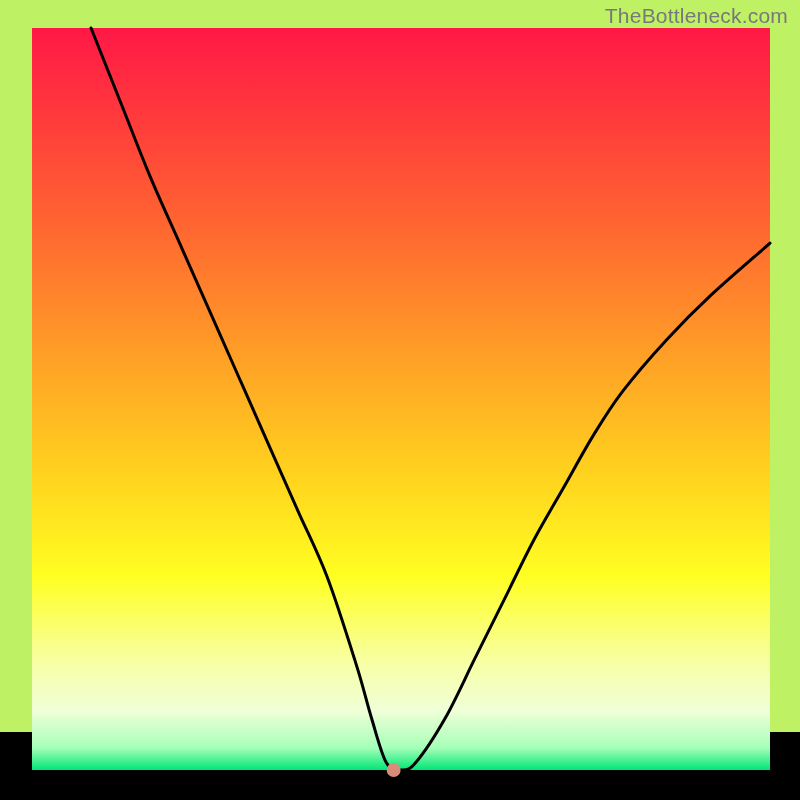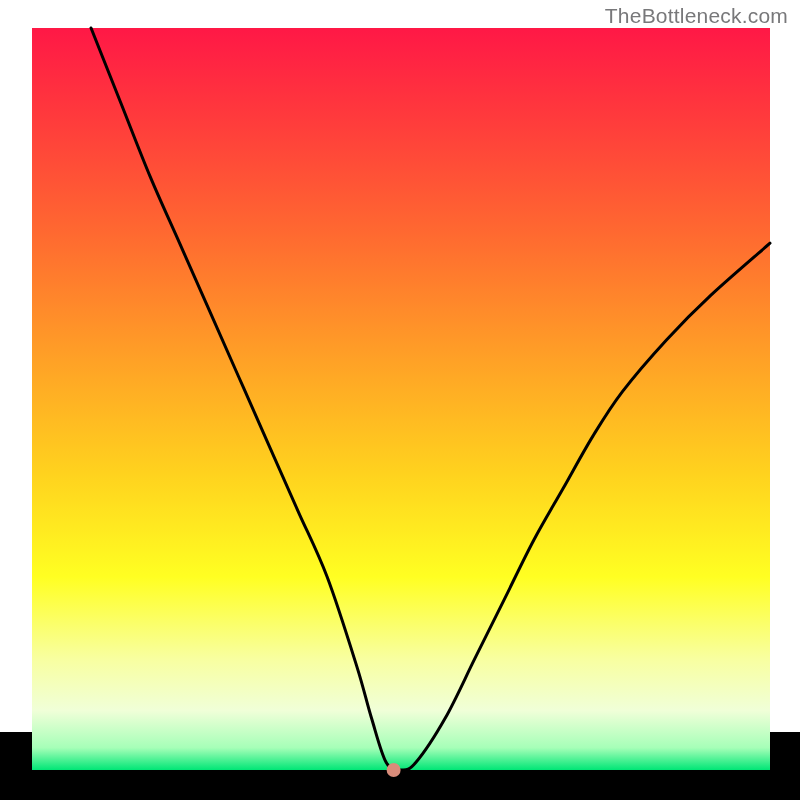--- a/index.html
+++ b/index.html
@@ -7,21 +7,21 @@
     padding: 0;
     width: 800px;
     height: 800px;
     background: #000;
     overflow: hidden;
   }
   .frame {
     position: relative;
     width: 800px;
     height: 732px;
-    background: #ffffff;
+    background: #bef264;
   }
   .watermark {
     position: absolute;
     top: 4px;
     right: 12px;
     font-family: Arial, Helvetica, sans-serif;
     font-size: 21px;
     color: #78787a;
     letter-spacing: 0.2px;
     z-index: 5;

